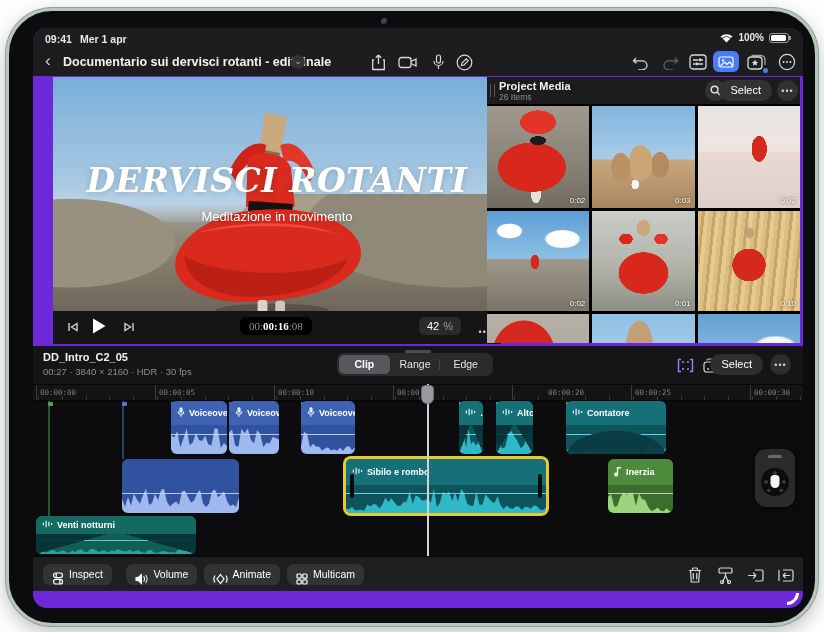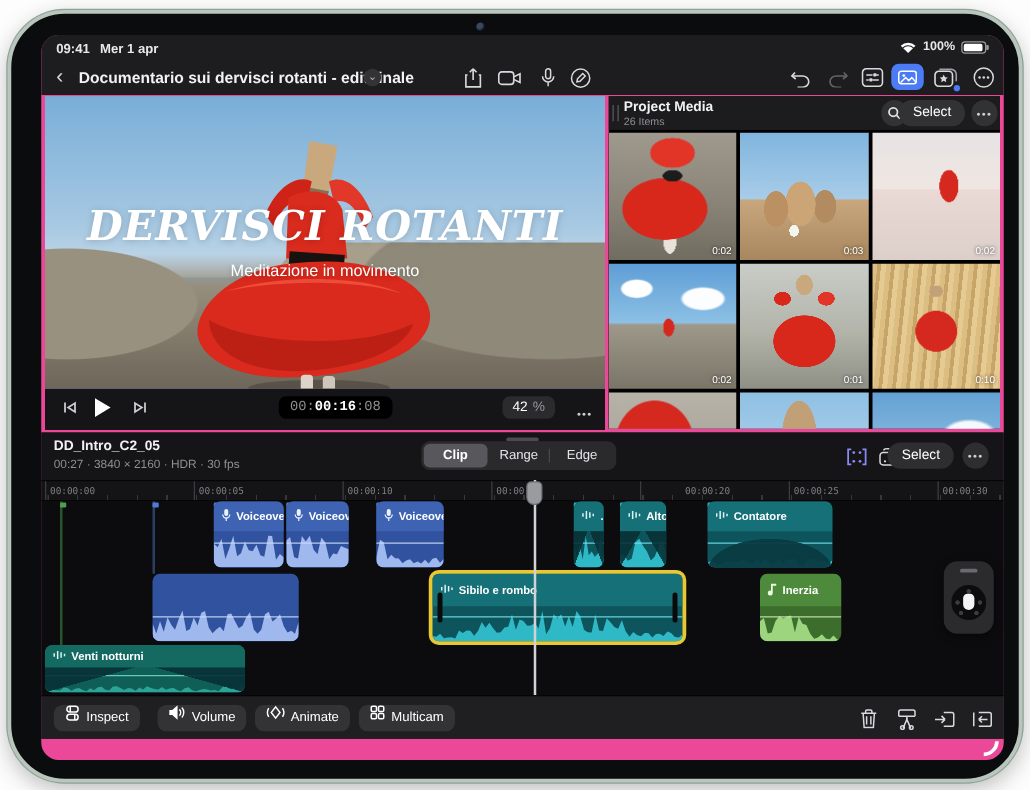--- a/index.html
+++ b/index.html
@@ -5,21 +5,21 @@
   * { margin:0; padding:0; box-sizing:border-box; }
   html,body { width:824px; height:632px; background:#fdfdfd; font-family:"Liberation Sans", sans-serif; }
   .stage { position:relative; width:824px; height:632px; overflow:hidden; }
 
   
   .device { position:absolute; left:6px; top:8px; width:812px; height:618px; border-radius:46px;
             background:#0b0c0d; border:3px solid #b9c6bd; box-shadow:0 0 0 1px #8fa096, 0 6px 18px rgba(0,0,0,.25); }
   .camera { position:absolute; left:372px; top:7px; width:7px; height:7px; border-radius:50%;
             background:radial-gradient(circle at 35% 35%, #3a4a5e 0 35%, #0c1016 70%); }
   .screen { position:absolute; left:24px; top:17px; width:770px; height:580px; border-radius:14px;
-            overflow:hidden; background:#ec4899; }
+            overflow:hidden; background:#6d28d9; }
 
   
   .topbar { position:absolute; left:0; top:0; width:770px; height:48px; background:#1d1d1f; }
   .statusrow { position:absolute; left:0; top:0; right:0; height:20px; font-size:10.5px; color:#e8e8ea; font-weight:bold; }
   .st-time { position:absolute; left:12px; top:5px; }
   .st-date { position:absolute; left:47px; top:5px; }
   .status-right { position:absolute; right:14px; top:4px; display:flex; align-items:center; gap:5px; }
   .battery { width:20px; height:10px; border:1px solid #9a9aa0; border-radius:3px; position:relative; }
   .battery i { position:absolute; left:1px; top:1px; bottom:1px; width:15px; background:#fff; border-radius:1.5px; display:block; }
   .battery::after { content:""; position:absolute; right:-3px; top:2.5px; width:2px; height:4px; background:#9a9aa0; border-radius:0 1px 1px 0; }
@@ -32,39 +32,39 @@
   .title-chev::before { content:"⌄"; }
   .tb-ic { position:absolute; top:3px; width:22px; height:22px; display:flex; align-items:center; justify-content:center; }
   .tb-ic svg { display:block; }
   .ic-dim { opacity:.38; }
   .blue-btn { background:#4b7bf5; border-radius:6px; width:26px; height:21px; }
   .badge-dot { position:absolute; right:-1px; bottom:0px; width:5px; height:5px; border-radius:50%; background:#4b7bf5; }
   .dots::before { content:"•••"; letter-spacing:1px; color:#cfcfd4; font-size:9px; }
   .circle-btn { background:#323235; border-radius:50%; }
 
   
-  .viewer { position:absolute; left:3px; top:49px; width:448px; height:267px; }
+  .viewer { position:absolute; left:20px; top:49px; width:448px; height:267px; }
   .video { position:absolute; inset:0 0 33px 0; overflow:hidden; background:#7db1d8; }
   .sky { position:absolute; left:0; top:0; right:0; height:62%; background:linear-gradient(180deg,#79aed8 0%,#a6c8e2 70%,#c6dae9 100%); }
   .rocks { position:absolute; left:0; right:0; bottom:0; height:50%;
       background:
         radial-gradient(62% 95% at 90% 28%, #8f897a 0 54%, rgba(143,137,122,0) 55%),
         radial-gradient(46% 75% at 4% 42%, #99917f 0 50%, rgba(153,145,127,0) 51%),
         radial-gradient(36% 55% at 58% 20%, #a79e8c 0 44%, rgba(167,158,140,0) 45%),
         linear-gradient(180deg, rgba(185,207,224,0) 0%, rgba(185,207,224,0) 8%, #968e7d 30%, #837b6b 62%, #6d665a 100%); }
   .dancer { position:absolute; left:50%; top:13%; width:235px; transform:translateX(-52%); }
   .vtitle { position:absolute; left:0; right:0; top:36%; text-align:center; color:#fff;
             font-family:"DejaVu Serif", serif; font-style:italic; font-weight:bold; font-size:33px; letter-spacing:.5px;
             text-shadow:0 1px 6px rgba(0,0,0,.18); white-space:nowrap; }
   .vsub { position:absolute; left:0; right:0; top:56.5%; text-align:center; color:#fff; font-size:13px; text-shadow:0 1px 4px rgba(0,0,0,.25); }
 
   .vcontrols { position:absolute; left:0; bottom:0; width:100%; height:33px; background:#151517; }
   .pc-ic { position:absolute; top:8px; color:#e8e8ea; }
   .tc-chip { position:absolute; left:187px; top:6px; background:#000; border-radius:6px; padding:3px 9px;
-             font-family:Liberation Mono, monospace; font-size:11px; color:#8e8e93; }
+             font-family:Liberation Serif, serif; font-size:11px; color:#8e8e93; }
   .tc-chip b { color:#fff; font-weight:bold; }
   .zoom-chip { position:absolute; right:40px; top:6px; background:#2b2b2e; border-radius:6px; padding:3px 8px; font-size:11px; color:#fff; }
   .zoom-chip span.unit { color:#98989d; margin-left:4px; }
   .vc-dots { position:absolute; right:10px; top:10px; }
 
   
   .media { position:absolute; left:454px; top:49px; width:313px; height:266px; background:#000;padding-left:12px; }
   .media-head { position:absolute; left:0; top:0; right:0; height:27px; background:#1c1c1e; }
   .drag-v { position:absolute; left:3px; top:7px; width:5px; height:13px;
             border-left:1.5px solid #5a5a5e; border-right:1.5px solid #5a5a5e; }
@@ -136,21 +136,21 @@
   .playhead-line { position:absolute; left:394px; top:38px; width:1.5px; height:172px; background:#d2d2d6; z-index:30; }
   .playhead-cap { position:absolute; left:388px; top:39px; width:13px; height:19px; background:#9a9aa1; border:1px solid #6e6e74; border-radius:4px 4px 6px 6px; z-index:31; }
 
   .jog { position:absolute; right:8px; top:103px; width:40px; height:58px; border-radius:11px; background:#2b2b2e; box-shadow:0 2px 8px rgba(0,0,0,.5); z-index:25; }
   .jog .bar { position:absolute; left:50%; top:6px; width:14px; height:3px; border-radius:2px; background:#6a6a6e; transform:translateX(-50%); }
   .jog .dial { position:absolute; left:50%; top:19px; width:28px; height:28px; border-radius:50%; background:#0c0c0d; transform:translateX(-50%);
                background-image:radial-gradient(circle at 50% 18%, #3c3c40 0 1.5px, rgba(0,0,0,0) 2px),radial-gradient(circle at 18% 50%, #3c3c40 0 1.5px, rgba(0,0,0,0) 2px),radial-gradient(circle at 82% 50%, #3c3c40 0 1.5px, rgba(0,0,0,0) 2px),radial-gradient(circle at 28% 80%, #3c3c40 0 1.5px, rgba(0,0,0,0) 2px),radial-gradient(circle at 72% 80%, #3c3c40 0 1.5px, rgba(0,0,0,0) 2px); }
   .jog .pin { position:absolute; left:50%; top:26px; width:9px; height:13px; background:#f4f4f6; border-radius:4px 4px 5px 5px; transform:translateX(-50%); }
 
   .tl-toolbar { position:absolute; left:0; top:210px; right:0; height:35px; background:#1f1f22; border-top:1px solid #050506; }
-  .ft-btn { position:absolute; top:7px; height:21px; padding:0 9px; border-radius:7px; background:#333336; color:#fff; font-size:10.5px; line-height:21px; display:flex; align-items:flex-start; gap:5px; }
+  .ft-btn { position:absolute; top:7px; height:21px; padding:0 9px; border-radius:7px; background:#333336; color:#fff; font-size:10.5px; line-height:21px; display:flex; align-items:flex-end; gap:5px; }
   .ft-ic { position:absolute; top:8px; width:20px; height:20px; display:flex; align-items:center; justify-content:center; }
 
   .corner-arc { position:absolute; right:4px; bottom:3px; width:24px; height:24px; border-radius:50%;
                 border:3px solid rgba(0,0,0,0); border-bottom-color:#fff; transform:rotate(-45deg); }
 </style>
 </head>
 <body>
 
 <div class="stage">
  <div class="device">

